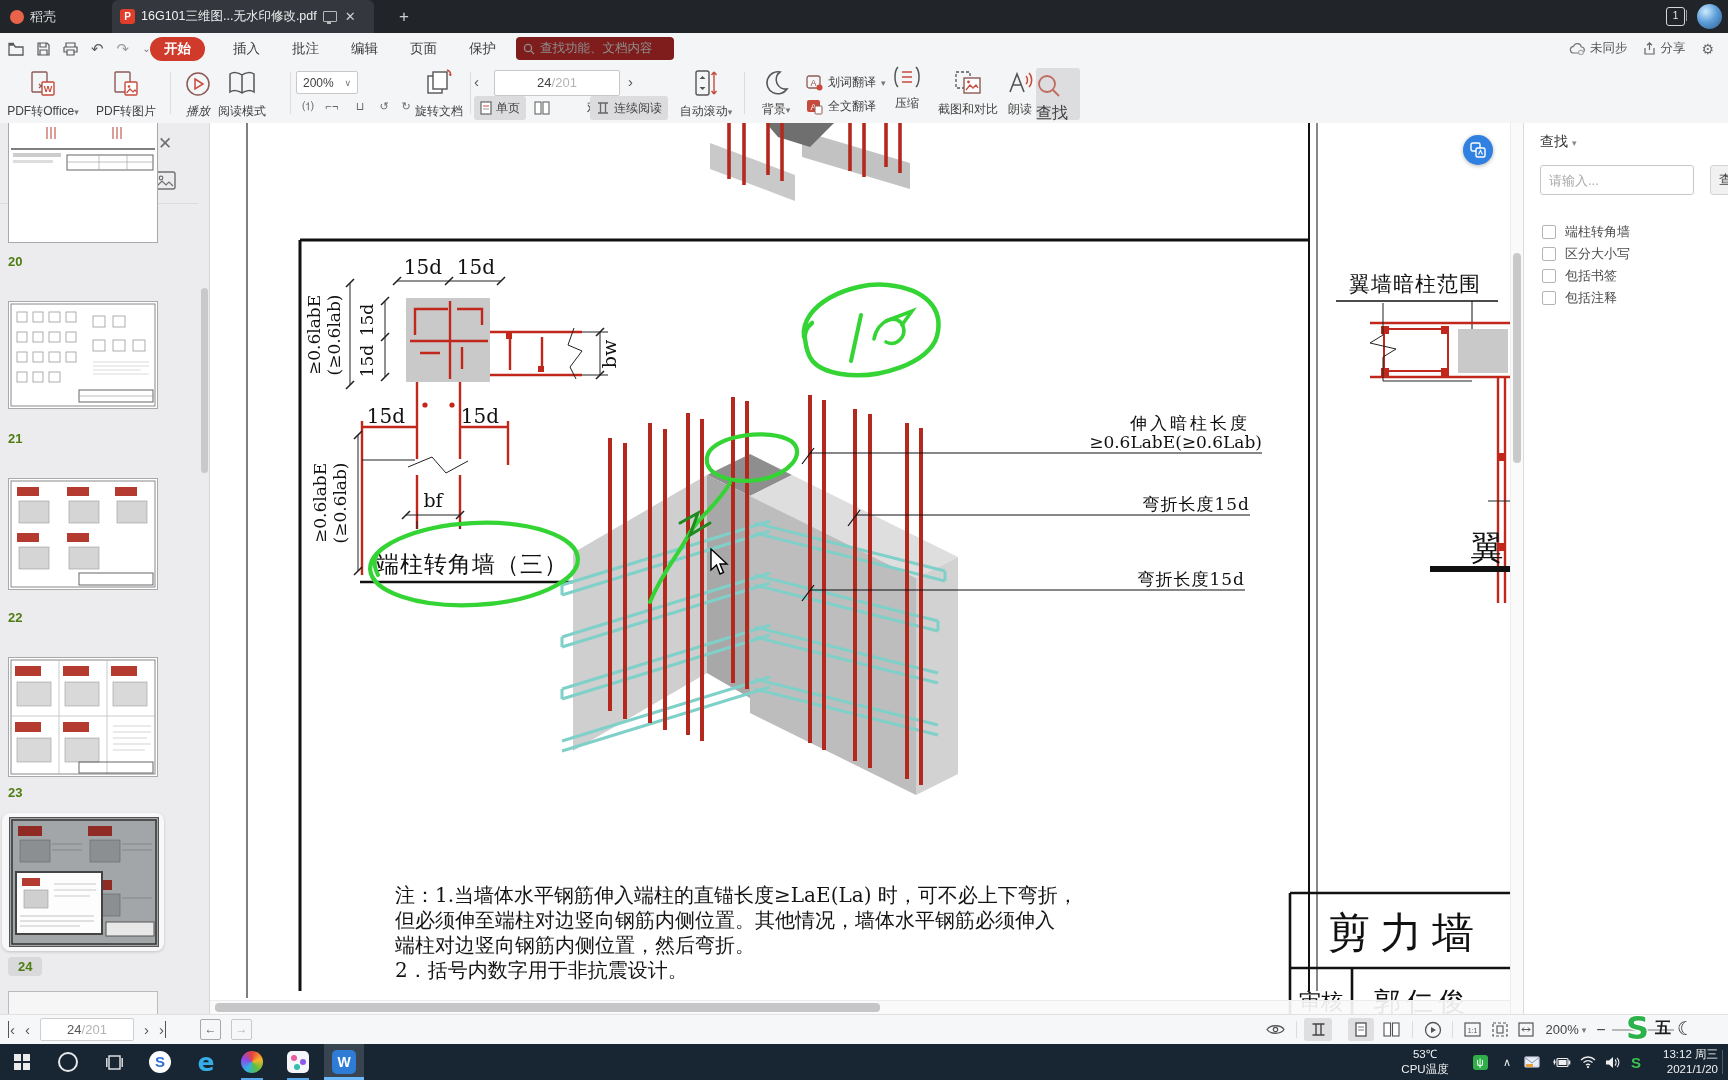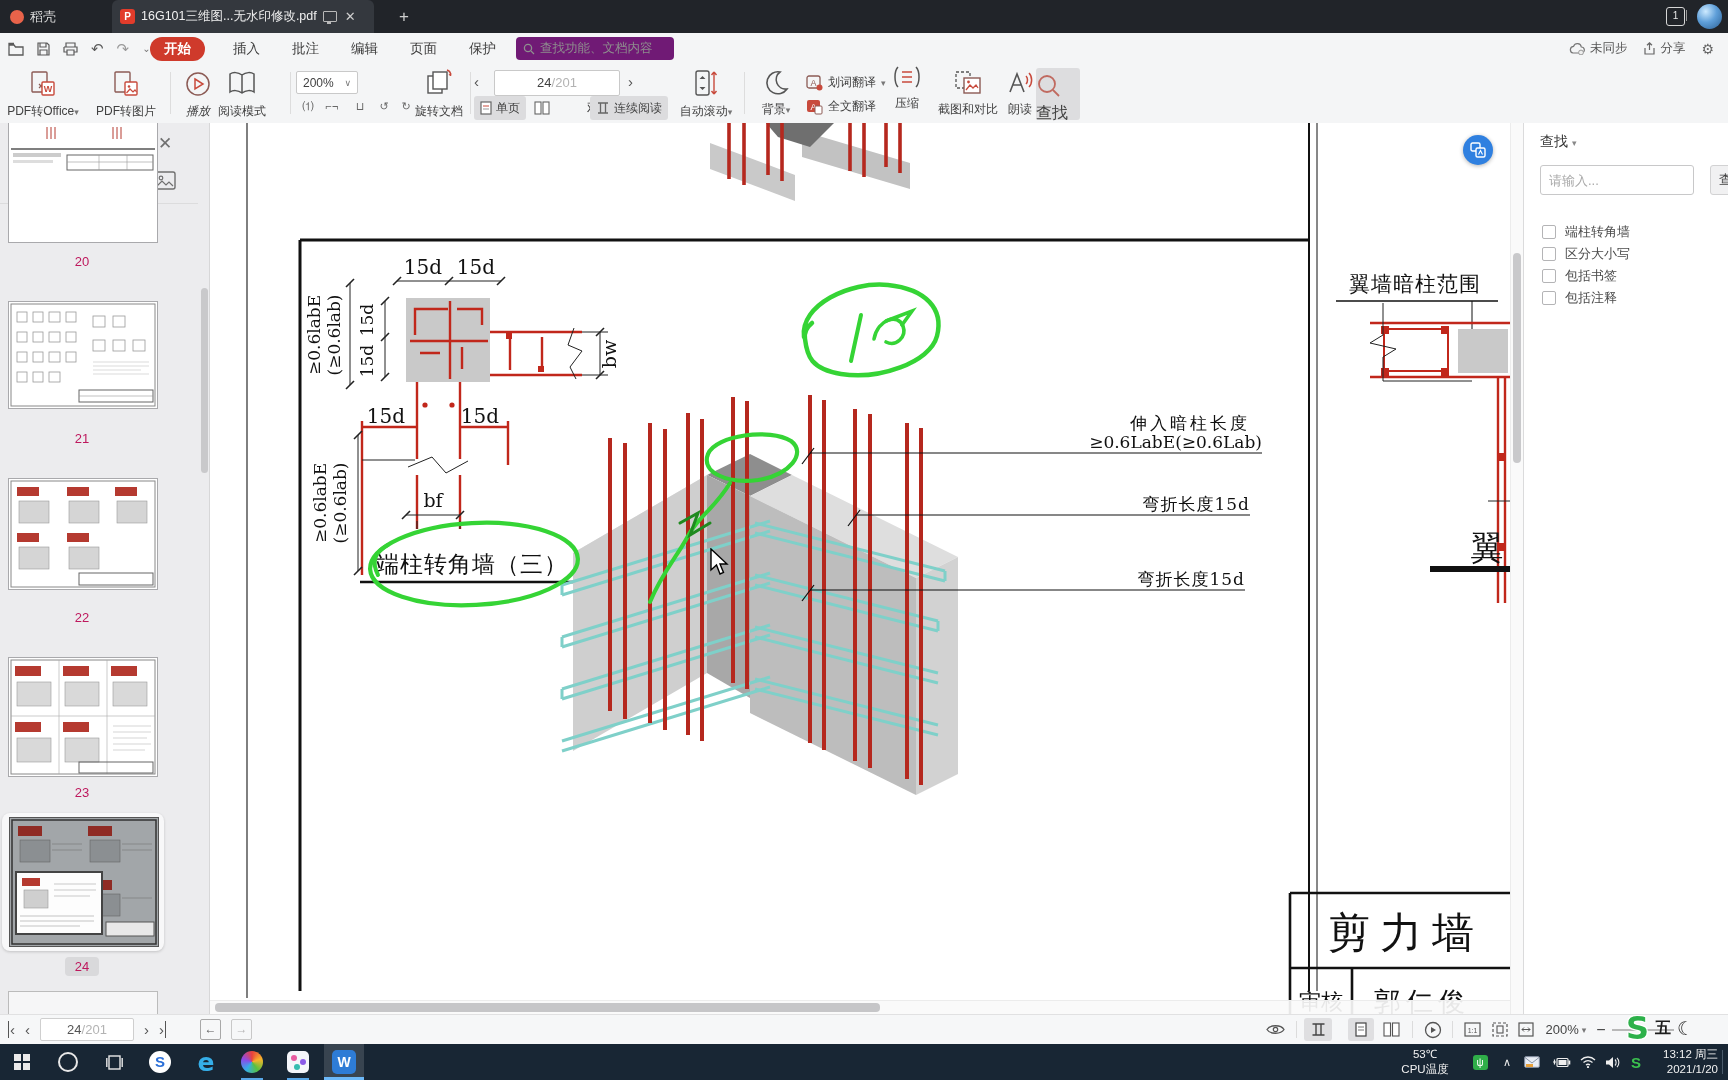--- a/index.html
+++ b/index.html
@@ -25,21 +25,21 @@
   .win-badge::after{content:"";position:absolute;right:-5px;top:2px;width:2px;height:11px;border-left:1.4px solid #9a9a9a;}
   .avatar{position:absolute;left:1697px;top:4px;width:25px;height:25px;border-radius:50%;
           background:radial-gradient(circle at 35% 30%,#cdeaff 0%,#5f9fd9 45%,#2b5f93 100%);}
   
   #menubar{position:absolute;left:0;top:33px;width:1728px;height:31px;background:#f4f5f6;border-bottom:1px solid #e4e4e5;font-size:13.5px;color:#3c3c3c;}
   .q-icons{position:absolute;left:8px;top:0;height:31px;display:flex;align-items:center;gap:13px;color:#5a5a5a;}
   .q-icons svg{display:block;}
   .menu-items{position:absolute;left:150px;top:0;height:31px;display:flex;align-items:center;gap:24px;}
   .menu-item{padding:2px 4px;}
   .menu-item.active{background:#cf3a2b;color:#fff;border-radius:13px;padding:3px 14px;font-weight:bold;}
-  .menu-search{position:absolute;left:516px;top:4px;height:23px;width:158px;background:#701a75;border-radius:4px;
+  .menu-search{position:absolute;left:516px;top:4px;height:23px;width:158px;background:#7f1d1d;border-radius:4px;
                display:flex;align-items:center;gap:5px;padding:0 7px;box-sizing:border-box;color:#8e8e8e;font-size:12.5px;}
   .menu-right{position:absolute;right:14px;top:0;height:31px;display:flex;align-items:center;gap:16px;color:#555;font-size:12.5px;}
   .menu-right .ic{font-size:14px;color:#666;}
   
   #toolbar{position:absolute;left:0;top:64px;width:1728px;height:59px;background:#f4f5f6;border-bottom:1px solid #dcdcdd;color:#414141;}
   .tbtn{position:absolute;text-align:center;font-size:12px;color:#414141;}
   .tbtn .lbl{margin-top:2px;white-space:nowrap;}
   .tsep{position:absolute;top:8px;width:1px;height:42px;background:#dddddd;}
   .tile{background:#dddddf;border-radius:3px;}
   .caret{font-size:9px;color:#777;}
@@ -53,21 +53,21 @@
   .sel{background:#dcdcde;}
   
   #sidebar{position:absolute;left:0;top:123px;width:210px;height:891px;background:#ececee;border-right:1px solid #d7d7d8;box-sizing:border-box;}
   .sb-close{position:absolute;left:158px;top:10px;font-size:17px;color:#707070;}
   .sb-slider{position:absolute;left:8px;top:60px;width:138px;height:2px;background:#cfcfd1;}
   .sb-knob{position:absolute;left:14px;top:53px;width:15px;height:15px;border-radius:50%;background:#fdfdfd;border:1px solid #ababab;box-sizing:border-box;}
   .sb-imgic{position:absolute;left:154px;top:48px;}
   .sb-sep{position:absolute;left:0;top:80px;width:198px;height:1px;background:#dcdcdd;}
   .sb-thumbtrack{position:absolute;right:1px;top:165px;width:7px;height:185px;border-radius:4px;background:#c9c9cb;}
   .thumb{position:absolute;left:8px;width:148px;background:#fff;border:1px solid #a9a9ac;box-sizing:content-box;}
-  .pagenum{position:absolute;width:148px;left:8px;text-align:center;font-size:13px;color:#be185d;}
+  .pagenum{position:absolute;width:148px;left:8px;text-align:left;font-size:13px;color:#4d7c0f;font-weight:bold;}
   .pagenum .pill{background:#d9d9db;border-radius:4px;padding:2px 10px;}
   .sel-thumb-wrap{position:absolute;left:2px;top:690px;width:162px;height:138px;background:#f8f8f9;border-radius:8px;box-shadow:0 1px 3px rgba(0,0,0,.18);}
   
   #docarea{position:absolute;left:210px;top:123px;width:1313px;height:891px;background:#fff;overflow:hidden;}
   #drawing{position:absolute;left:0;top:0;}
   .notes{position:absolute;left:185px;top:760px;width:810px;font-family:"DejaVu Serif","Liberation Serif",serif;
          font-size:20px;line-height:25px;color:#141414;}
   .fab{position:absolute;left:1253px;top:12px;width:30px;height:30px;border-radius:50%;background:#2f80e0;
        box-shadow:0 1px 4px rgba(0,0,0,.3);display:flex;align-items:center;justify-content:center;}
   .vscroll{position:absolute;left:1300px;top:0;width:13px;height:891px;background:#fafafa;border-left:1px solid #ececec;box-sizing:border-box;}
@@ -692,20 +692,26 @@
     </g>
 
     <g font-family="DejaVu Serif,serif" fill="#111">
       <path d="M1080,770 H1300 M1080,770 V891 M1080,845 H1300 M1142,845 V891" stroke="#111" stroke-width="2.6" fill="none"></path>
       <text x="1196" y="824" font-size="42" text-anchor="middle" letter-spacing="10">剪力墙</text>
       <text x="1111" y="886" font-size="22" text-anchor="middle">审核</text>
       <text x="1212" y="888" font-size="27" text-anchor="middle" letter-spacing="5">郭仁俊</text>
     </g>
   </svg>
 
+  <div class="notes">
+    <div>注：1.当墙体水平钢筋伸入端柱的直锚长度≥LaE(La) 时，可不必上下弯折，</div>
+    <div>但必须伸至端柱对边竖向钢筋内侧位置。其他情况，墙体水平钢筋必须伸入</div>
+    <div>端柱对边竖向钢筋内侧位置，然后弯折。</div>
+    <div>2．括号内数字用于非抗震设计。</div>
+  </div>
 
   <div class="fab">
     <svg width="16" height="16" viewBox="0 0 16 16">
       <rect x="1" y="1" width="9" height="8" rx="1.5" fill="none" stroke="#fff" stroke-width="1.4"></rect>
       <rect x="6" y="6" width="9" height="9" rx="1.5" fill="#2f80e0" stroke="#fff" stroke-width="1.4"></rect>
       <path d="M8.5 12.5 l2-4 l2 4" fill="none" stroke="#fff" stroke-width="1.1"></path>
     </svg>
   </div>
 
   <div class="vscroll">

